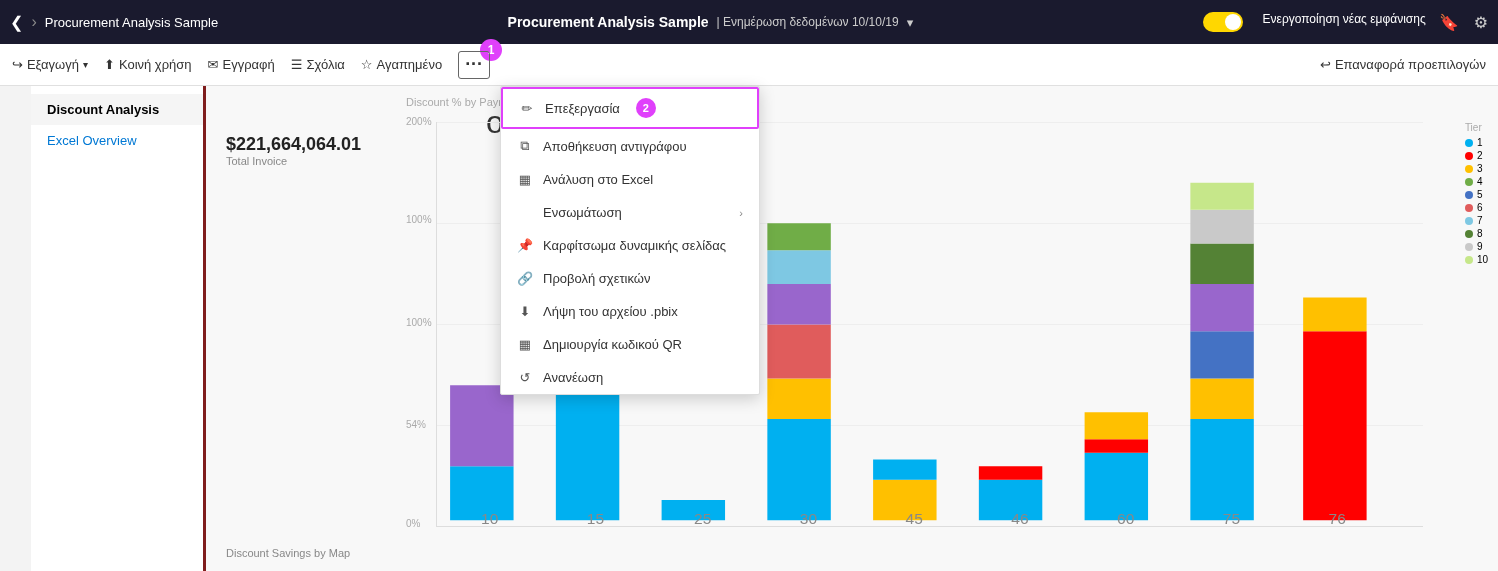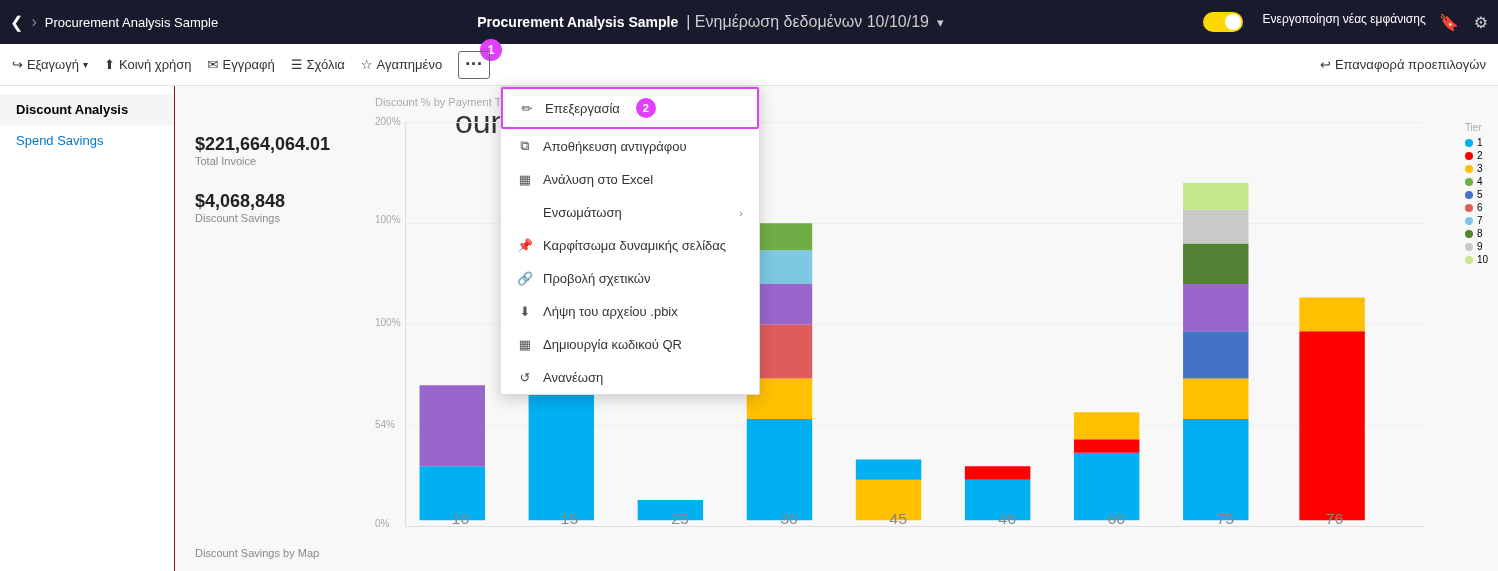--- a/index.html
+++ b/index.html
@@ -11,21 +11,21 @@
       background: #1a1a2e; color: #fff;
       height: 44px; padding: 0 10px;
       justify-content: space-between;
     }
     .top-bar-left { display: flex; align-items: center; gap: 8px; }
     .top-bar-center { display: flex; align-items: center; gap: 8px; font-size: 13px; }
     .top-bar-right { display: flex; align-items: center; gap: 14px; }
     .back-btn { color: #fff; font-size: 16px; cursor: pointer; }
     .top-title { font-size: 13px; color: #fff; font-weight: 400; }
     .center-title { font-weight: 600; font-size: 14px; }
-    .update-info { font-size: 16px; color: #ccc; }
+    .update-info { font-size: 12px; color: #ccc; }
     .toggle-container { display: flex; gap: 20px; }
     .toggle { width: 40px; height: 20px; background: #ffd700; border-radius: 10px; position: relative; cursor: pointer; }
     .toggle-knob { width: 16px; height: 16px; background: white; border-radius: 50%; position: absolute; top: 2px; right: 2px; }
     .toggle-label { font-size: 12px; color: #fff; }
     .icon-btn { color: #ccc; font-size: 16px; cursor: pointer; }
 
     
     .action-bar {
       display: flex; align-items: center;
       background: #fff; height: 42px;
@@ -45,21 +45,21 @@
       font-size: 12px; font-weight: bold; color: #fff;
       position: absolute;
     }
     .badge-1 { background: #e040fb; top: -12px; right: -12px; }
     .reset-btn { margin-left: auto; display: flex; align-items: center; gap: 4px; font-size: 13px; color: #333; cursor: pointer; }
 
     
     .main-layout { display: flex; height: calc(571px - 44px - 42px); }
 
     
-    .sidebar { width: 175px; background: #fff; border-right: 1px solid #7f1d1d; padding: 8px 0; }
+    .sidebar { width: 175px; background: #fff; border-right: 3px solid #7f1d1d; padding: 8px 0; margin-left: 31px; }
     .sidebar-item { padding: 8px 16px; font-size: 13px; cursor: pointer; }
     .sidebar-item.active { background: #f5f5f5; font-weight: 600; }
     .sidebar-item:not(.active) { color: #0078d4; }
 
     
     .content { flex: 1; background: #f8f8f8; position: relative; overflow: hidden; }
 
     
     .stats-panel { position: absolute; left: 20px; top: 20px; margin-top: 28px; }
     .stat-item { margin-bottom: 24px; }
@@ -165,34 +165,30 @@
   </div>
 </div>
 
 <div class="main-layout">
 
   <div class="sidebar">
     <div class="sidebar-item active">
       <span>Discount Analysis</span>
     </div>
     <div class="sidebar-item">
-      <span>Spend Savings</span>
+      <span>Excel Overview</span>
     </div>
   </div>
 
   <div class="content">
 
     <div class="stats-panel">
       <div class="stat-item">
         <div class="stat-value">$221,664,064.01</div>
         <div class="stat-label">Total Invoice</div>
-      </div>
-      <div class="stat-item">
-        <div class="stat-value">$4,068,848</div>
-        <div class="stat-label">Discount Savings</div>
       </div>
     </div>
 
     <div style="position:absolute; left:280px; top:18px; font-size:32px; font-weight:300; color:#333;">ount Analysis</div>
 
     <div class="chart-area">
       <div class="chart-title">Discount % by Payment Terms Days and Tier</div>
       <div class="chart-container">
 
         <span class="y-axis-label" style="top:4px; left:0">200%</span>

